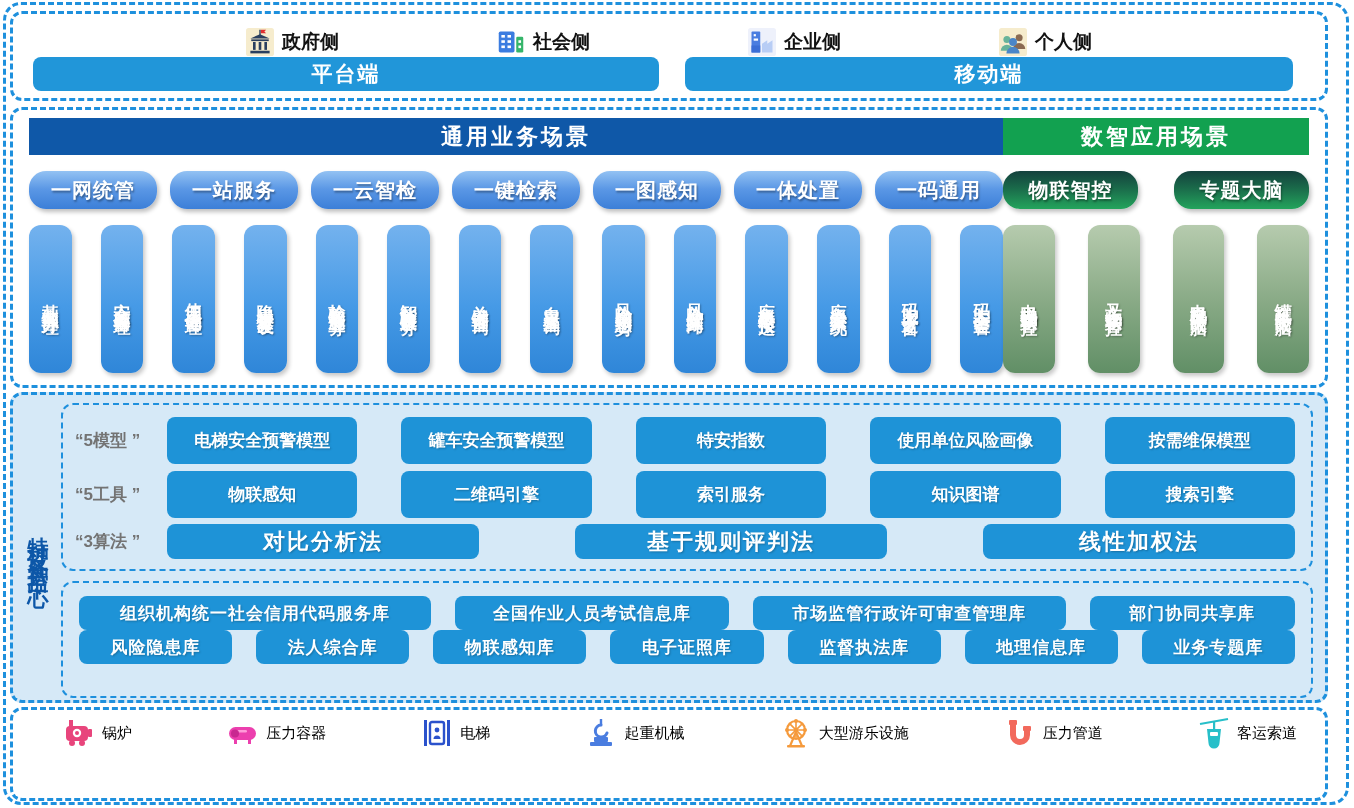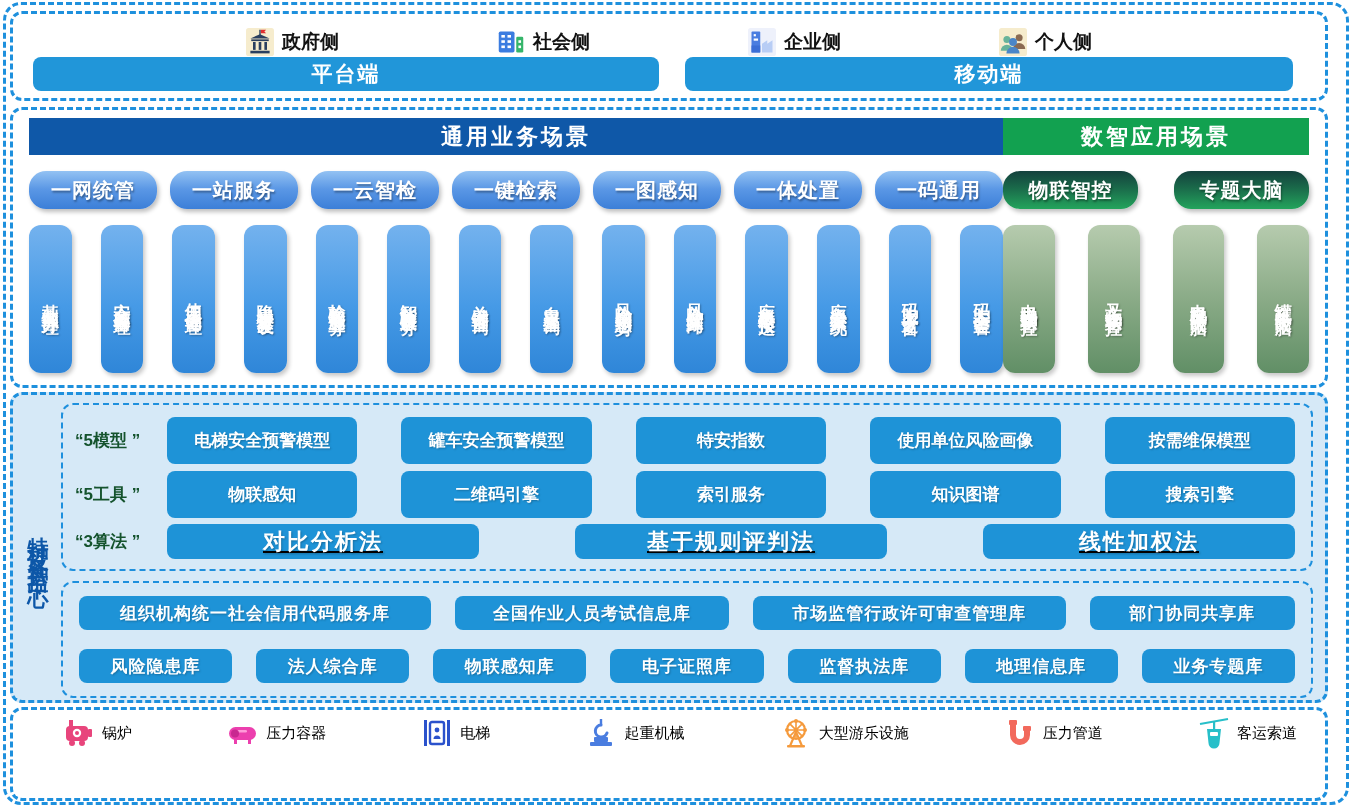--- a/index.html
+++ b/index.html
@@ -46,28 +46,28 @@
   .pill-blue { background:linear-gradient(180deg,#74b2ee 0%,#469ae6 55%,#2f86d8 100%); }
   .pill-green { background:linear-gradient(180deg,#b6cbae 0%,#8aab87 50%,#618f66 100%); }
 
   
   .sec-center { top:392px; height:311px; background:#d6e9f7; }
   .side-label { position:absolute; left:6px; top:0; bottom:0; width:38px; display:flex; align-items:center; justify-content:center;
     writing-mode:vertical-rl; text-orientation:upright; color:#0d57a8; font-size:21px; font-weight:bold; letter-spacing:7px; }
   .inner-box { position:absolute; left:48px; right:12px; border:2px dashed #1e90dd; border-radius:12px; }
   .inner-caps { top:8px; height:168px; padding:12px 16px 10px 12px; display:flex; flex-direction:column; justify-content:space-between; }
   .cap-row { display:flex; align-items:center; }
-  .cap-label { flex:0 0 92px; color:#14532d; font-size:17px; font-weight:bold; }
+  .cap-label { flex:0 0 92px; color:#737373; font-size:17px; font-weight:bold; }
   .cap-items { flex:1; display:flex; gap:44px; }
   .flat-btn { background:#1e93d7; border-radius:8px; color:#fff; font-weight:bold;
     display:flex; align-items:center; justify-content:center; text-shadow:1px 1px 2px rgba(0,0,0,.25); }
   .cap-items .flat-btn { flex:1; height:47px; font-size:17px; }
-  .cap-items.algo { gap:96px;text-decoration:underline; }
+  .cap-items.algo { gap:96px; }
   .cap-items.algo .flat-btn { height:35px; font-size:22px; letter-spacing:2px; }
-  .inner-db { top:186px; height:117px; padding:13px 16px; display:flex; flex-direction:column; justify-content:space-between; }
+  .inner-db { top:186px; height:117px; padding:13px 16px; display:flex; flex-direction:column; }
   .db-row { display:flex; gap:24px; }
   .db-row .flat-btn { height:34px; font-size:17px; letter-spacing:1px; }
   .db-row2 .flat-btn { flex:1; }
 
   
   .sec-bottom { top:707px; height:94px; }
   .net-row { display:flex; gap:26px; margin:9px 30px 0 44px; }
   .net-bar { flex:1; height:33px; background:#1e93d7; border-radius:8px; color:#fff; font-size:20px; font-weight:bold;
     display:flex; align-items:center; justify-content:center; letter-spacing:2px; }
   .equip-row { display:flex; align-items:center; justify-content:space-between; margin:7px 28px 0 50px; }

